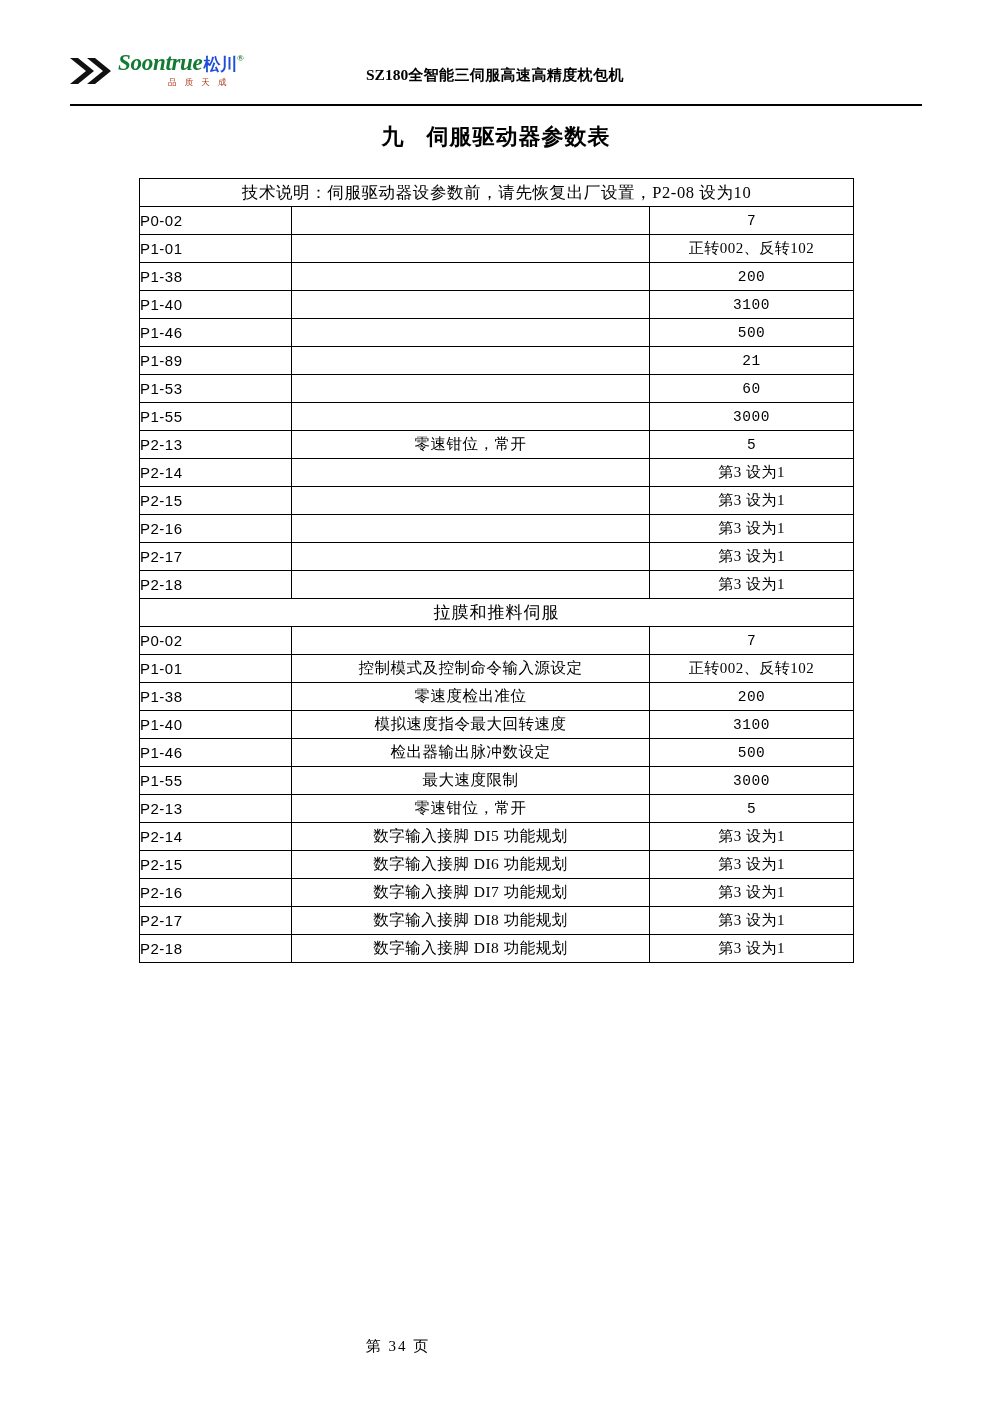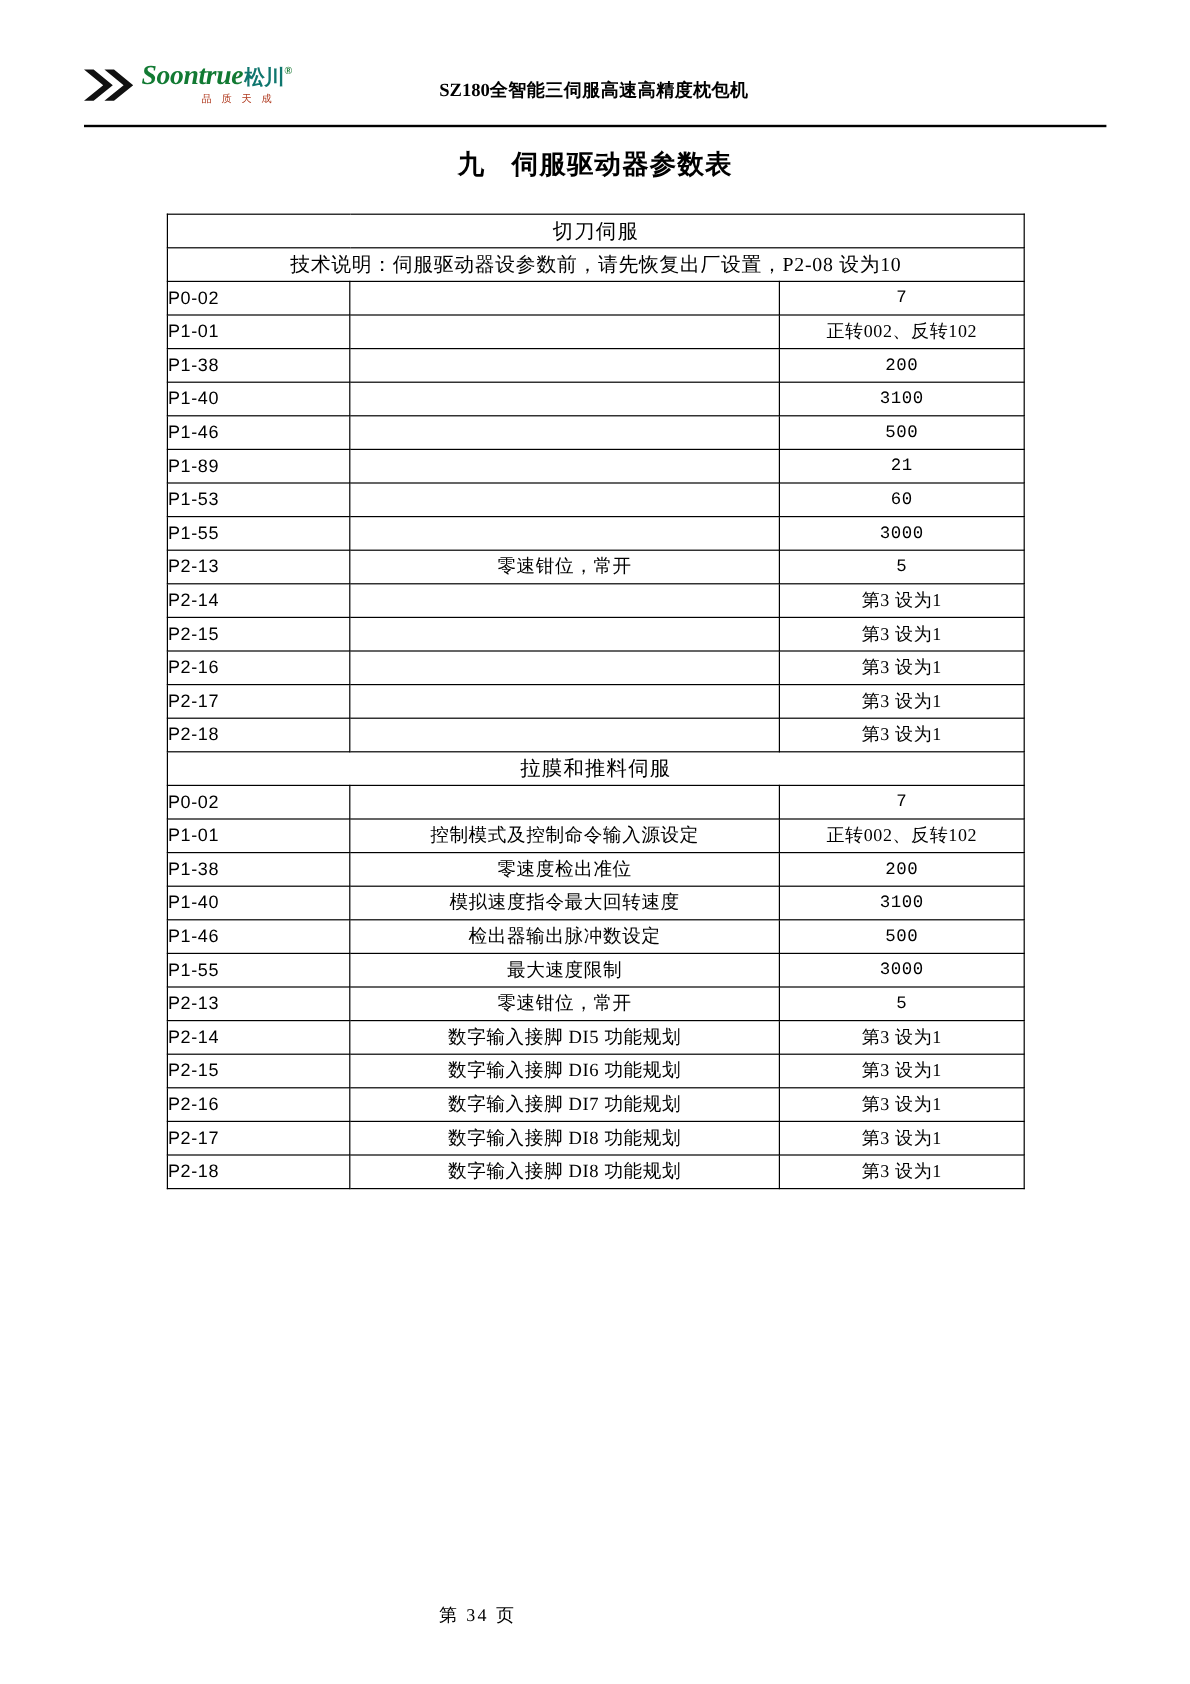--- a/index.html
+++ b/index.html
@@ -52,21 +52,21 @@
     font-size: 23px;
     font-weight: bold;
     font-style: italic;
     color: #127a33;
     letter-spacing: -0.3px;
   }
   .logo-cn {
     font-size: 17px;
     font-style: normal;
     font-weight: bold;
-    color: #0f766e;
+    color: #1d4ed8;
     margin-left: 1px;
   }
   .logo-reg {
     font-size: 9px;
     vertical-align: super;
     color: #1b7a36;
     font-style: normal;
   }
   .logo-sub {
     position: absolute;
@@ -215,23 +215,20 @@
 
   <div class="table-wrap">
     <table class="param">
       <colgroup>
         <col class="c1">
           <col class="c2">
           <col class="c3">
       </colgroup>
       <tbody>
         <tr>
-          <td class="banner banner-tall" colspan="3">切刀伺服</td>
-        </tr>
-        <tr>
           <td class="note" colspan="3">技术说明：伺服驱动器设参数前，请先恢复出厂设置，P2-08 设为10</td>
         </tr>
 
         <tr>
           <td class="cell-code">P0-02</td>
           <td class="cell-desc"></td>
           <td class="cell-val">7</td>
         </tr>
         <tr>
           <td class="cell-code">P1-01</td>

